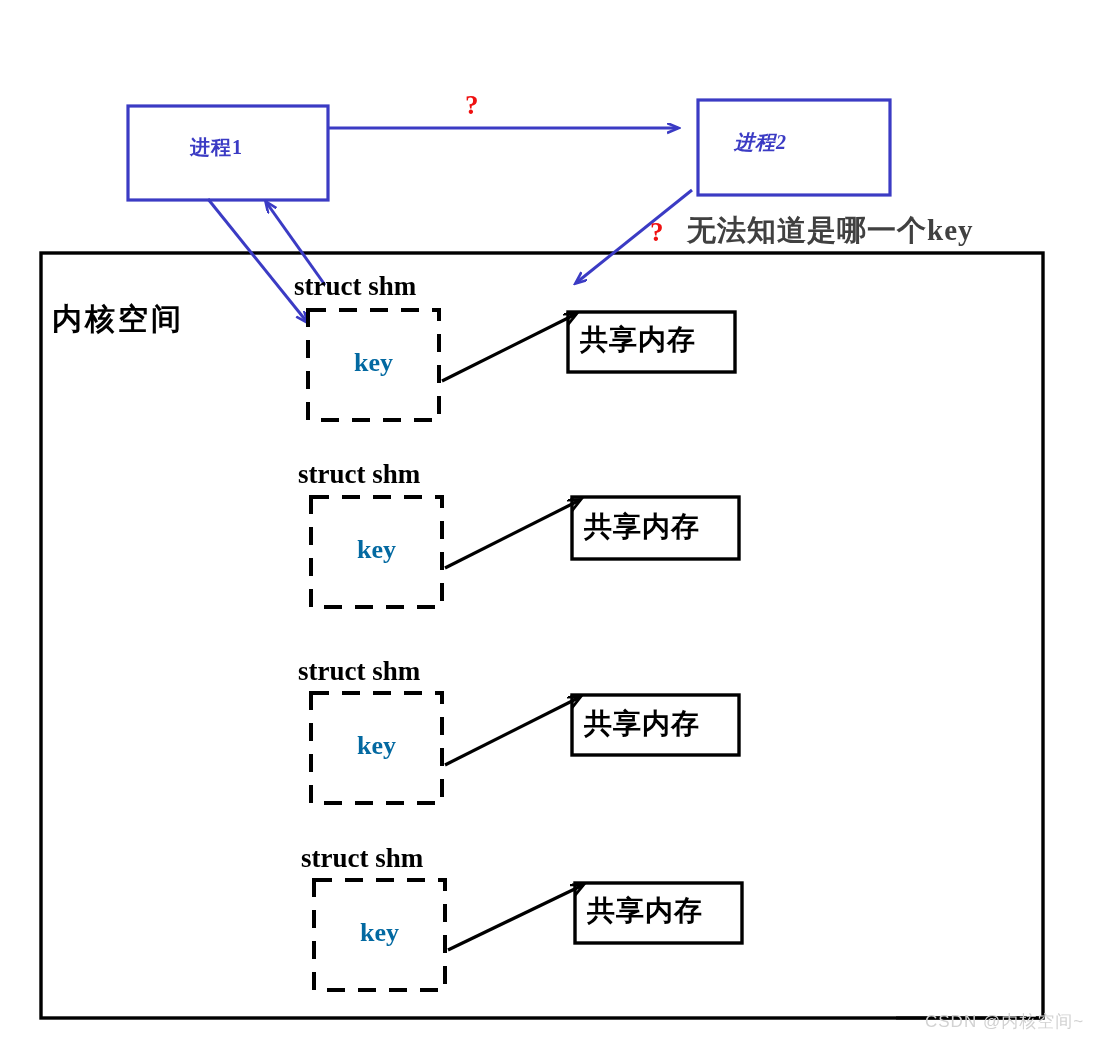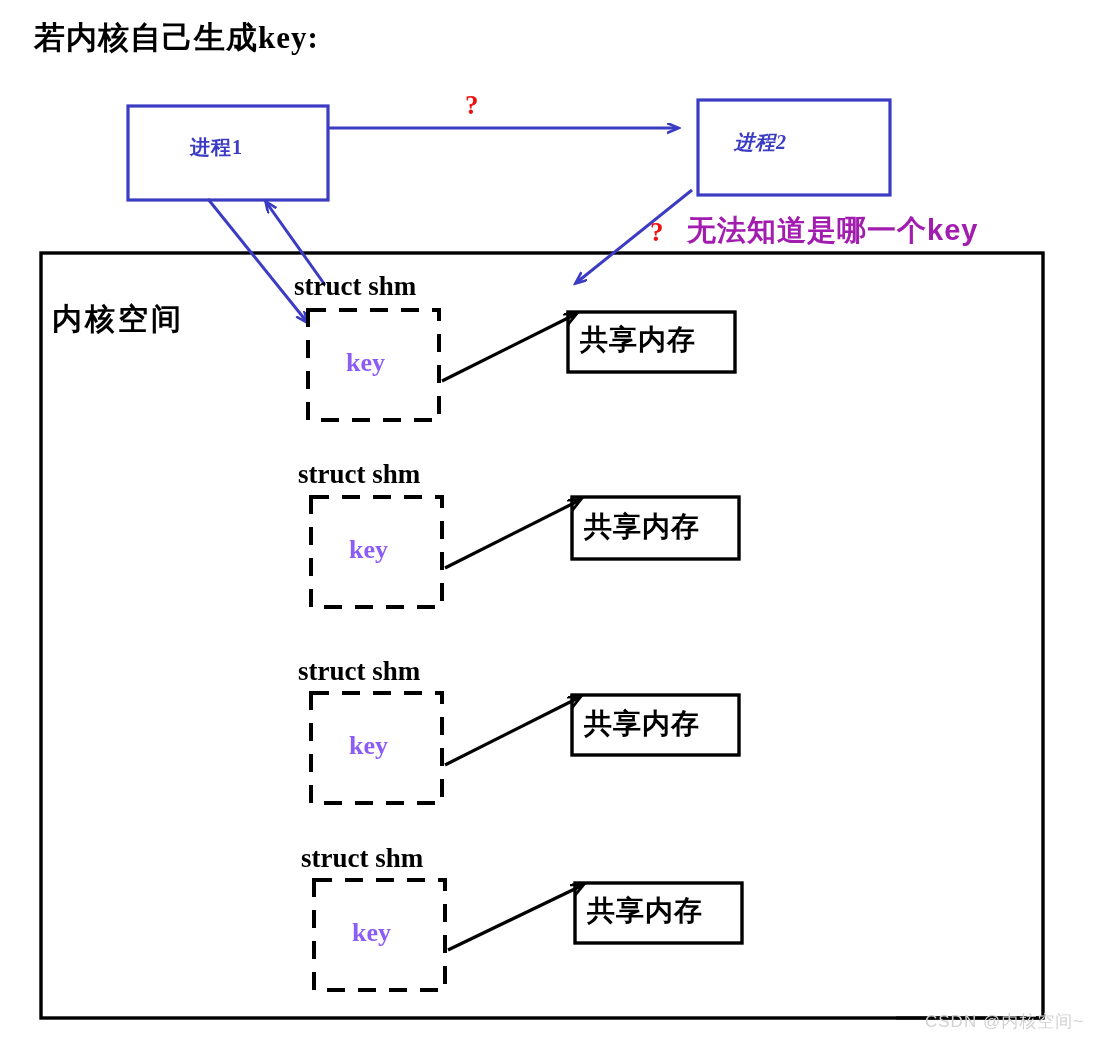--- a/index.html
+++ b/index.html
@@ -56,34 +56,35 @@
     font-size: 27px;
     font-weight: 700;
     color: #000000;
     letter-spacing: 0px;
     text-align: center;
   }
   .key-label {
     font-family: "Liberation Serif", "DejaVu Serif", serif;
     font-size: 26px;
     font-weight: 700;
-    color: #8b5cf6;
+    color: #0369a1;
+    margin-left: 8px;
   }
   .shm-label {
     font-family: "Liberation Serif", "DejaVu Serif", serif;
     font-size: 28px;
     font-weight: 700;
     color: #000000;
     letter-spacing: 1px;
   }
   .warn-text {
-    font-family: Liberation Sans, sans-serif;
+    font-family: Liberation Serif, serif;
     font-size: 29px;
     font-weight: 700;
-    color: #a21caf;
+    color: #404040;
     letter-spacing: 1px;
   }
   .qmark {
     font-family: "Liberation Serif", "DejaVu Serif", serif;
     font-size: 27px;
     font-weight: 700;
     color: #ef1111;
   }
   .watermark {
     font-family: "Liberation Sans", "DejaVu Sans", sans-serif;
@@ -132,21 +133,20 @@
     <rect x="575" y="883" width="167" height="60" fill="#ffffff" stroke="#000000" stroke-width="3.4"></rect>
 
     <line x1="442" y1="381" x2="576" y2="314" stroke="#000000" stroke-width="3.2" marker-end="url(#black-arrow)"></line>
     <line x1="445" y1="568" x2="580" y2="500" stroke="#000000" stroke-width="3.2" marker-end="url(#black-arrow)"></line>
     <line x1="445" y1="765" x2="580" y2="697" stroke="#000000" stroke-width="3.2" marker-end="url(#black-arrow)"></line>
     <line x1="448" y1="950" x2="583" y2="885" stroke="#000000" stroke-width="3.2" marker-end="url(#black-arrow)"></line>
 
     <line x1="896" y1="1018" x2="1043" y2="1018" stroke="#000000" stroke-width="3"></line>
   </svg>
 
-  <div class="txt title-text" style="left:34px; top:22px;">若内核自己生成key:</div>
 
   <div class="txt proc-label" style="left:190px; top:137px;">进程1</div>
 
   <div class="txt proc-label" style="left:734px; top:132px;font-style:italic;">进程2</div>
 
   <div class="txt qmark" style="left:465px; top:92px;">?</div>
 
   <div class="txt qmark" style="left:650px; top:219px;">?</div>
 
   <div class="txt warn-text" style="left:687px; top:216px;">无法知道是哪一个key</div>

